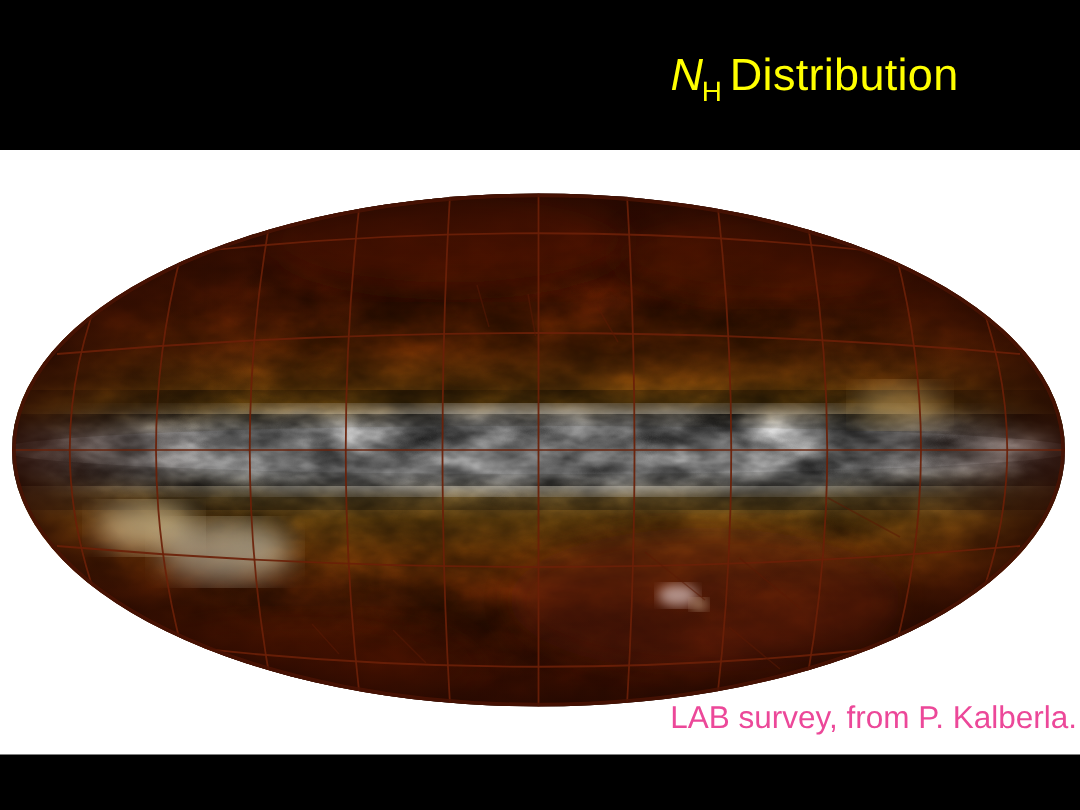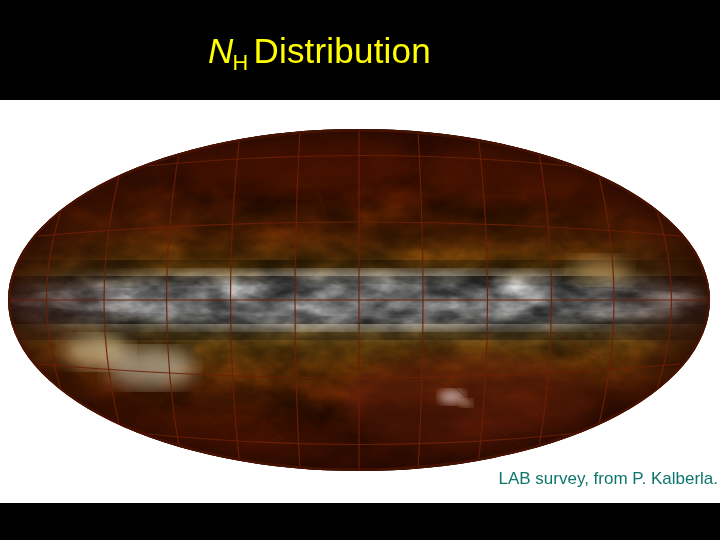--- a/index.html
+++ b/index.html
@@ -16,40 +16,40 @@
   }
 
   
   .bar{position:absolute;left:0;width:720px;background:#000000;}
   #header-bar{top:0;height:100px;}
   #footer-bar{top:503px;height:37px;}
 
   
   #slide-title{
     position:absolute;left:0;top:30px;width:639px;
-    text-align:center;
+    text-align:right;
     color:#ffff00;
-    font-size:35px;
+    font-size:30px;
     line-height:42px;
     letter-spacing:0.2px;
     white-space:nowrap;
     font-family:"Liberation Sans", sans-serif;
   }
   #slide-title .nvar{font-style:italic;}
   #slide-title .sub{
     font-size:0.62em;font-style:normal;
     vertical-align:baseline;position:relative;top:7px;left:-1px;
   }
   #slide-title .rest{margin-left:4px;}
 
   
   #caption{
     position:absolute;right:2px;top:469px;
-    color:#0f766e;
-    font-size:17px;
+    color:#ec4899;
+    font-size:21px;
     line-height:20px;
     white-space:nowrap;
     font-family:"Liberation Sans", sans-serif;
   }
 
   
   #map-figure{
     position:absolute;left:0px;top:100px;width:720px;height:403px;
     background:#ffffff;
   }

